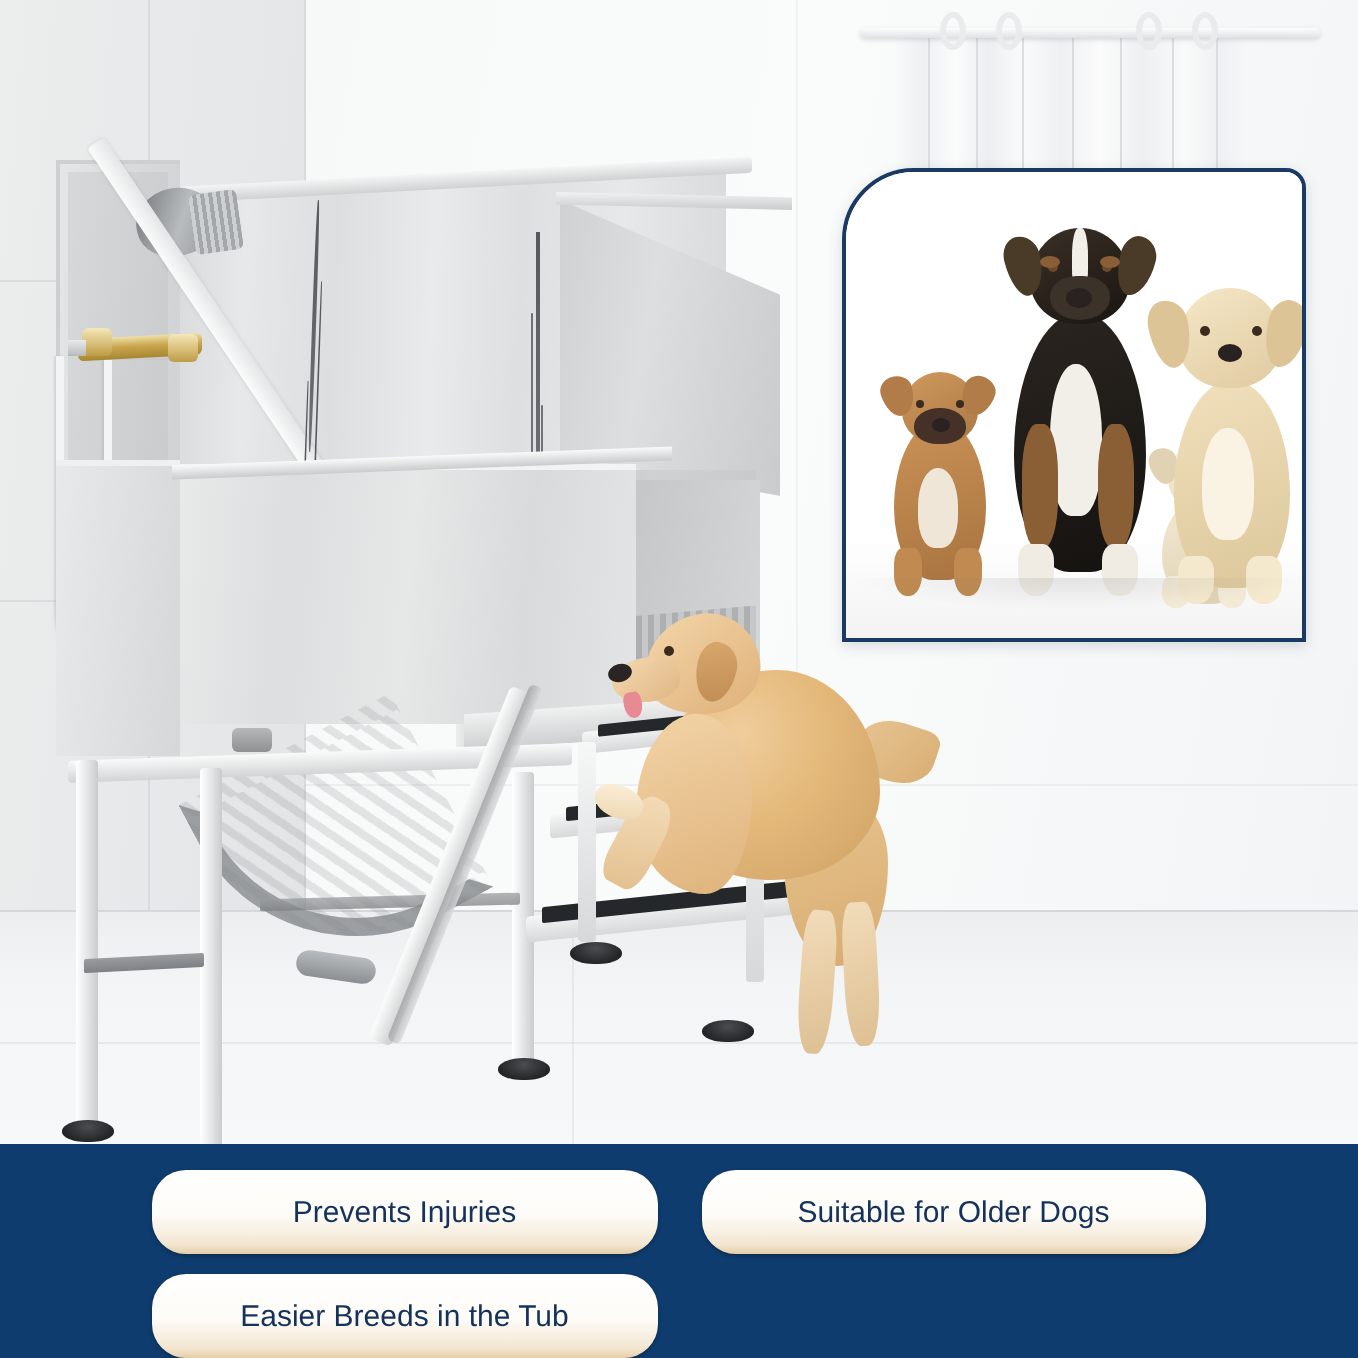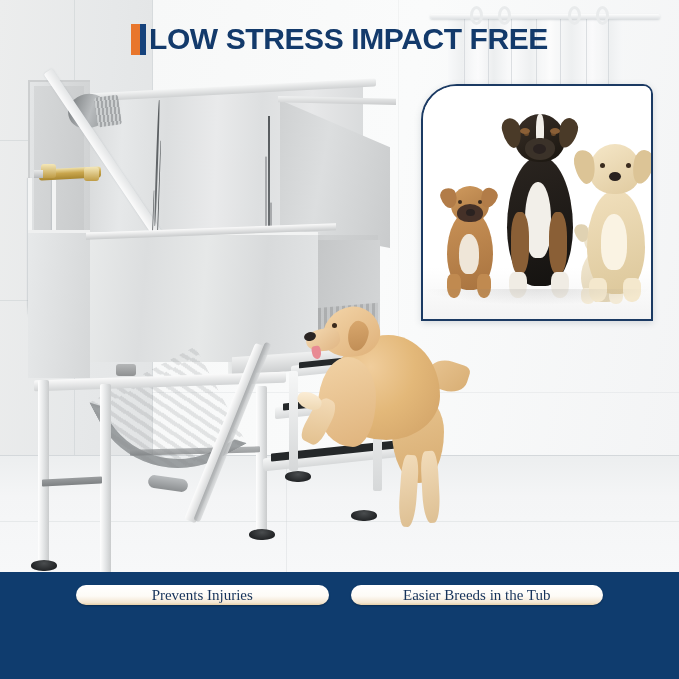--- a/index.html
+++ b/index.html
@@ -425,26 +425,26 @@
   .badges {
     position: absolute; left: 0; top: 0; width: 679px; height: 107px;
     display: grid;
     grid-template-columns: 1fr 1fr;
     grid-template-rows: 1fr 1fr;
     column-gap: 22px; row-gap: 10px;
     padding: 13px 76px 16px 76px;
   }
   .badge {
     display: flex; align-items: center; justify-content: center;
-    height: 20px;
+    height: 42px;
     border-radius: 17px;
     background: linear-gradient(180deg,#ffffff 0%,#fdfbf6 55%,#f3e6d2 88%,#e6cfa8 100%);
     color: #15325a;
     font-size: 15px;
-    font-family: Liberation Serif, serif;
+    font-family: Liberation Sans, sans-serif;
     box-shadow: 0 1px 2px rgba(0,0,0,.28);
     white-space: nowrap;
   }
 </style>
 </head>
 <body>
 
 <div id="root">
 
   <div class="scene">
@@ -553,25 +553,20 @@
       <div class="dog-paw"></div>
       <div class="dog-head"></div>
       <div class="dog-ear"></div>
       <div class="dog-muzzle"></div>
       <div class="dog-tongue"></div>
       <div class="dog-nose"></div>
       <div class="dog-eye" style="left:32px;top:18px;"></div>
     </div>
   </div>
 
-  <div class="title-wrap">
-    <span class="accent-orange"></span>
-    <span class="accent-blue"></span>
-    <span class="title-text">LOW STRESS IMPACT FREE</span>
-  </div>
 
   <div class="inset">
     <div class="inset-bg"></div>
 
     <div class="idog" style="left:14px;top:96px;width:64px;height:120px;">
       <div class="b" style="left:10px;top:28px;width:46px;height:80px;background:linear-gradient(160deg,#c99257,#a8733f);"></div>
       <div class="bib" style="left:22px;top:52px;width:20px;height:40px;background:#efe6d8;"></div>
       <div class="h" style="left:14px;top:4px;width:38px;height:36px;background:linear-gradient(150deg,#cf9a5e,#ab7742);"></div>
       <div class="e" style="left:4px;top:6px;width:16px;height:20px;background:#b7norm;background:#b27c48;transform:rotate(-18deg);"></div>
       <div class="e" style="left:44px;top:6px;width:16px;height:20px;background:#b27c48;transform:rotate(18deg);"></div>
@@ -627,17 +622,18 @@
       <div class="leg" style="left:52px;top:136px;width:18px;height:24px;background:#f4e8cd;"></div>
     </div>
 
     <div class="inset-shadow"></div>
   </div>
 
 
   <div class="banner">
     <div class="badges">
       <div class="badge">Prevents Injuries</div>
+      <div class="badge">Suitable for Older Dogs</div>
       <div class="badge">Easier Breeds in the Tub</div>
     </div>
   </div>
 
 </div>
 
 </body></html>

